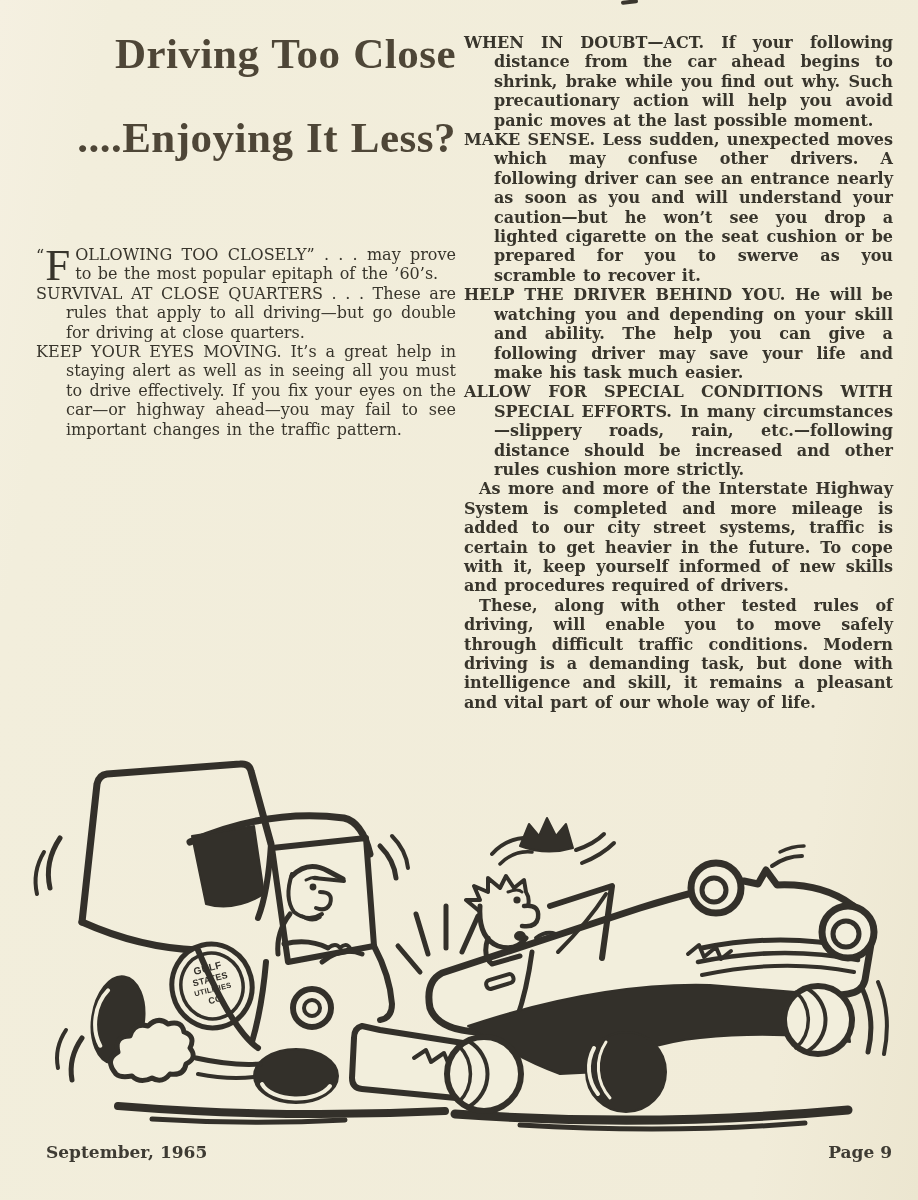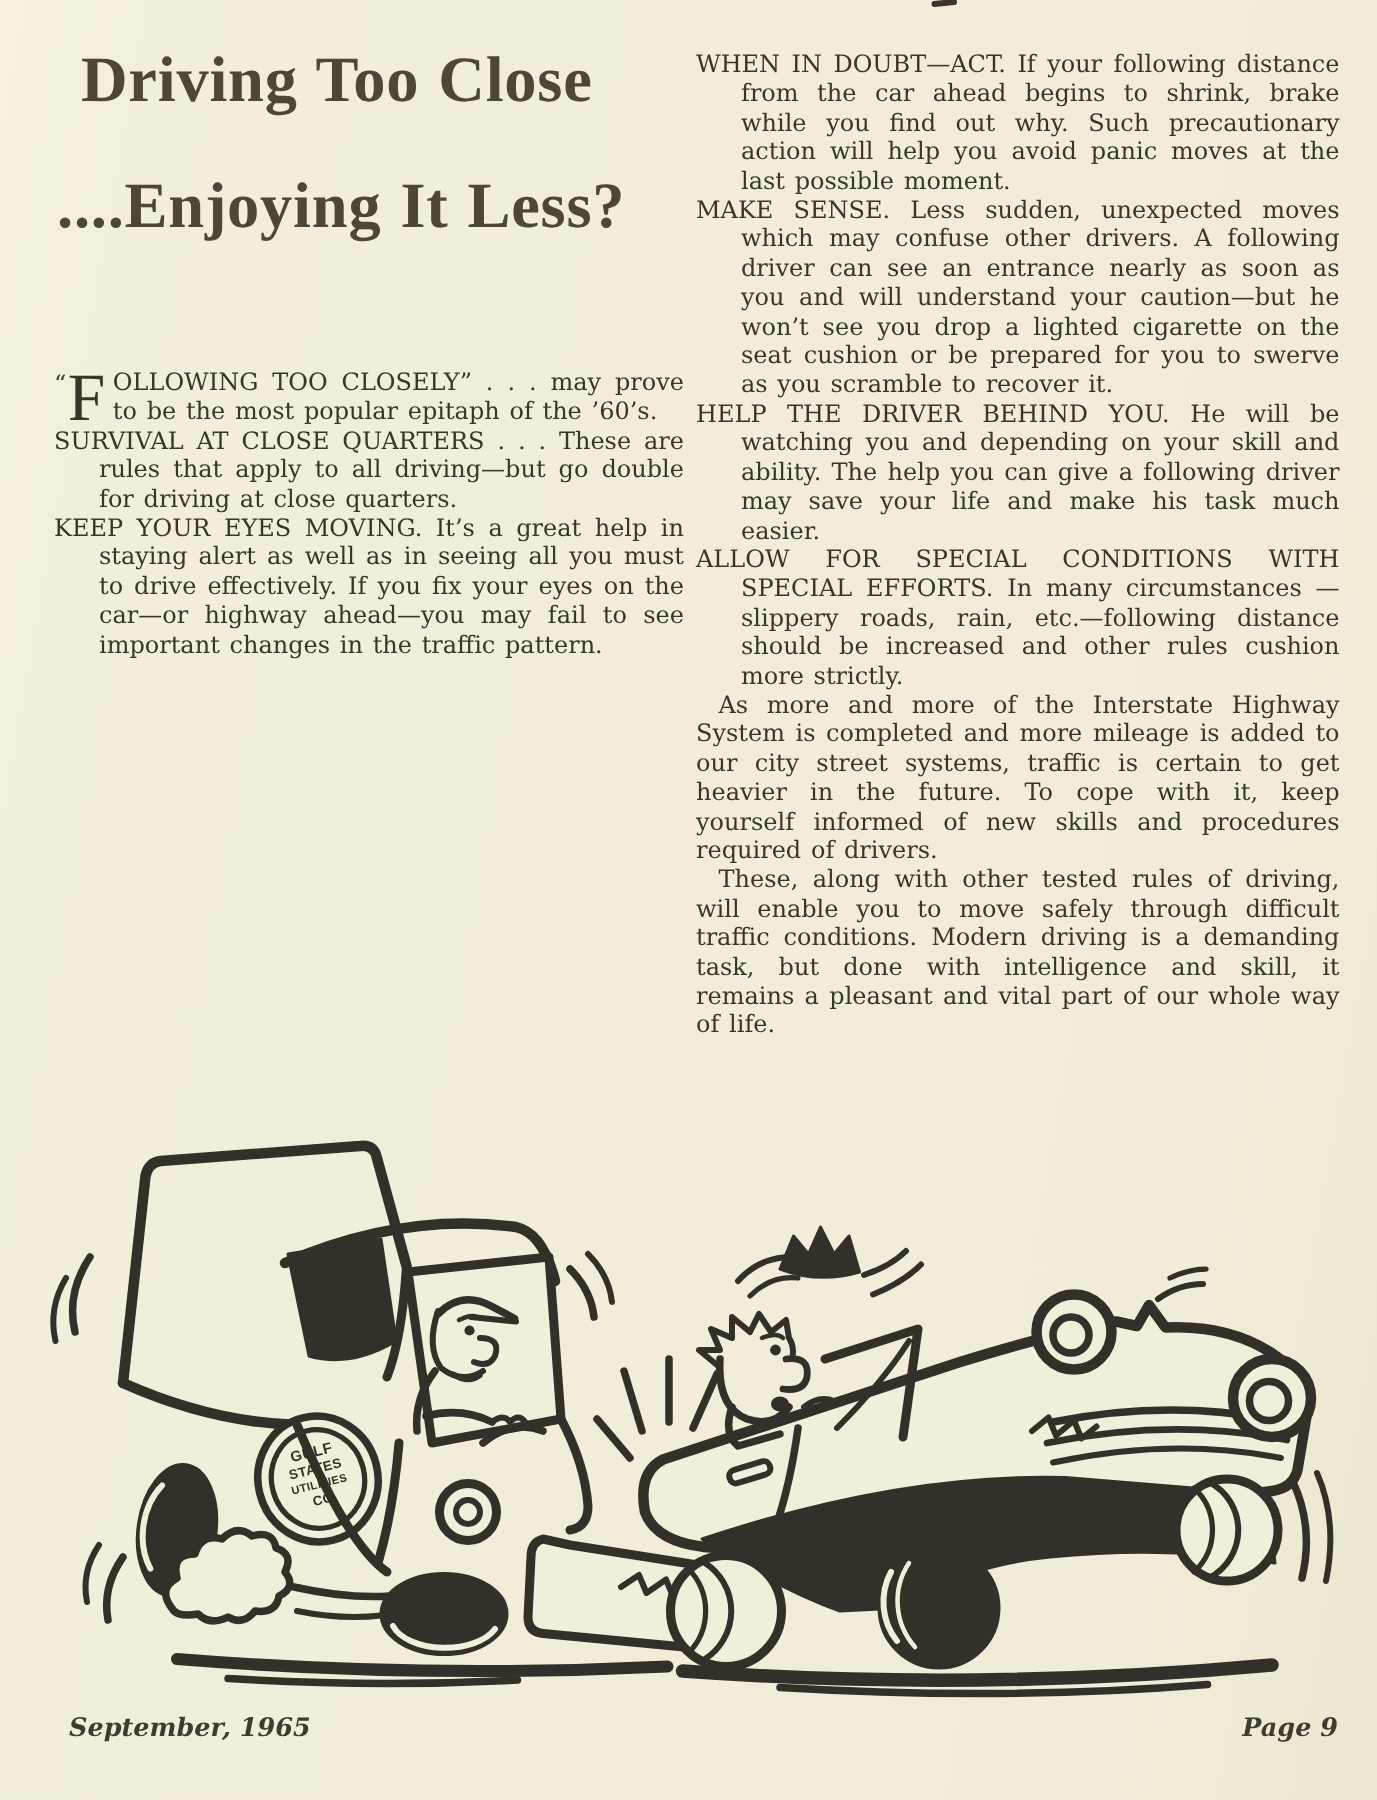--- a/index.html
+++ b/index.html
@@ -7,43 +7,43 @@
     position:relative; width:918px; height:1200px; margin:0 auto;
     background:linear-gradient(100deg,#f5f0e1 0%,#f2eedc 10%,#f1ecd9 85%,#ece6d0 100%);
     overflow:hidden;
     font-family:"DejaVu Serif", serif;
   }
   .smudge { position:absolute; left:621px; top:0; width:17px; height:4px;
     background:#3a362e; border-radius:2px; transform:rotate(-6deg); }
   .col { position:absolute; font-size:16px; line-height:19.4px; color:#38352c;
     word-spacing:1.4px; }
   .col-left  { left:36px;  top:30px; width:420px; }
-  .col-right { left:464px; top:33px; width:429px; }
+  .col-right { left:464px; top:33px; width:429px;font-weight:bold; }
   .headline { font-family:"Liberation Serif", serif; font-weight:700;
-    color:#4e4637; font-size:43px; line-height:48px; letter-spacing:0.5px; }
+    color:#4e4637; font-size:43px; line-height:48px; letter-spacing:0.5px;text-align:right; }
   .title-1 { margin:0 0 0 18px; }
   .title-2 { margin:36px 0 0 2px; }
   .para { margin:0; text-align:justify; clear:both; }
   .first-body { margin-top:83px; }
   .indent  { text-indent:15px; }
   .hanging { padding-left:30px; text-indent:-30px; }
   .lead-quote { float:left; font-size:16px; line-height:19px; padding:1px 1px 0 0; }
   .dropcap { float:left; font-size:45px; line-height:36px; padding:2px 5px 0 0;
     font-family:"Liberation Serif", serif; color:#38352c; }
   .illustration { position:absolute; left:0; top:742px; width:918px; height:400px; }
   .illustration svg { display:block; }
   .stroke { fill:none; stroke:#33302a; stroke-linecap:round; stroke-linejoin:round; }
   .ink    { fill:#33302a; stroke:#33302a; stroke-width:2; stroke-linejoin:round; }
   .paper  { fill:#f2eedc; }
   .paperline { stroke:#f2eedc; fill:none; stroke-linecap:round; }
   .emblem-text { font-family:"Liberation Sans", sans-serif; font-weight:700;
     fill:#33302a; letter-spacing:0.3px; }
   .footer { position:absolute; left:46px; right:26px; top:1142px;
     display:flex; justify-content:space-between;
-    font-family:"DejaVu Serif", serif; font-style:italic; font-weight:700;
+    font-family:"DejaVu Serif", serif; font-weight:700;
     font-size:17px; color:#3e3b33; }
 </style>
 </head>
 <body>
 
 <div class="page">
 
   <div class="smudge"></div>
 
   <div class="col col-left">

